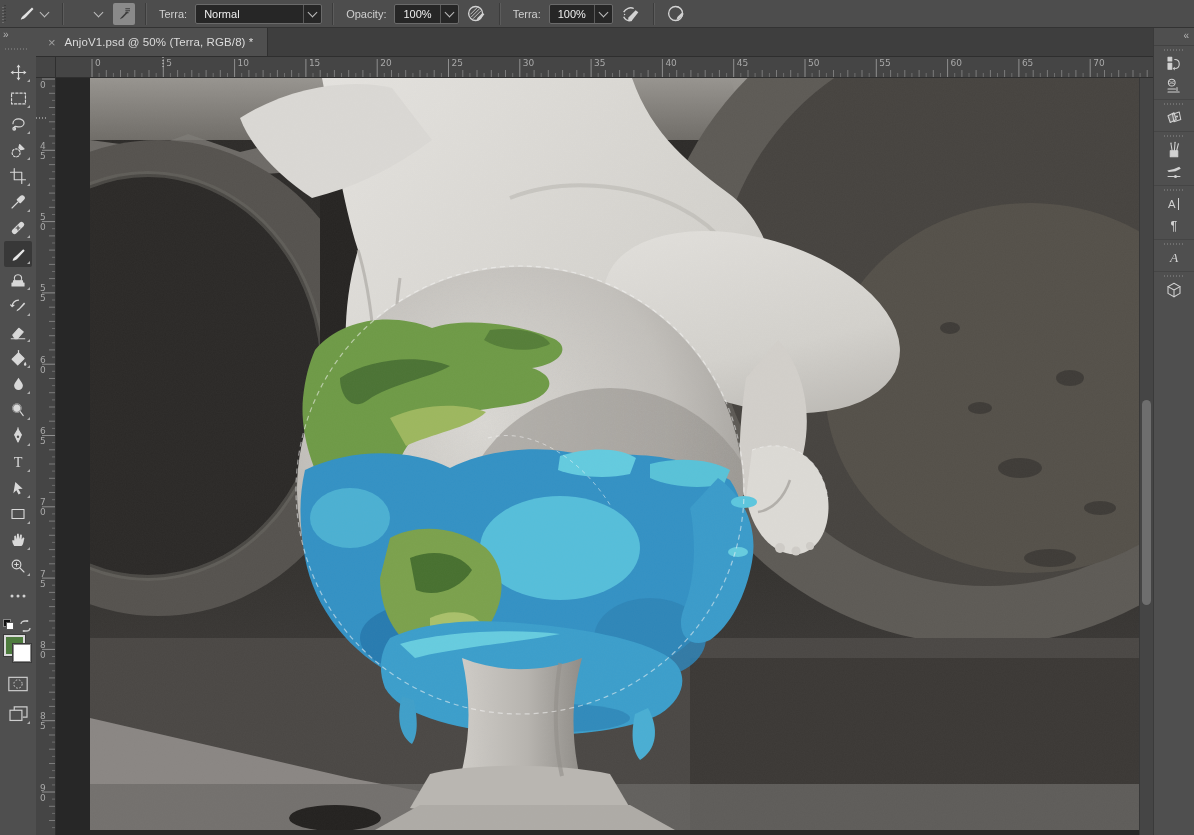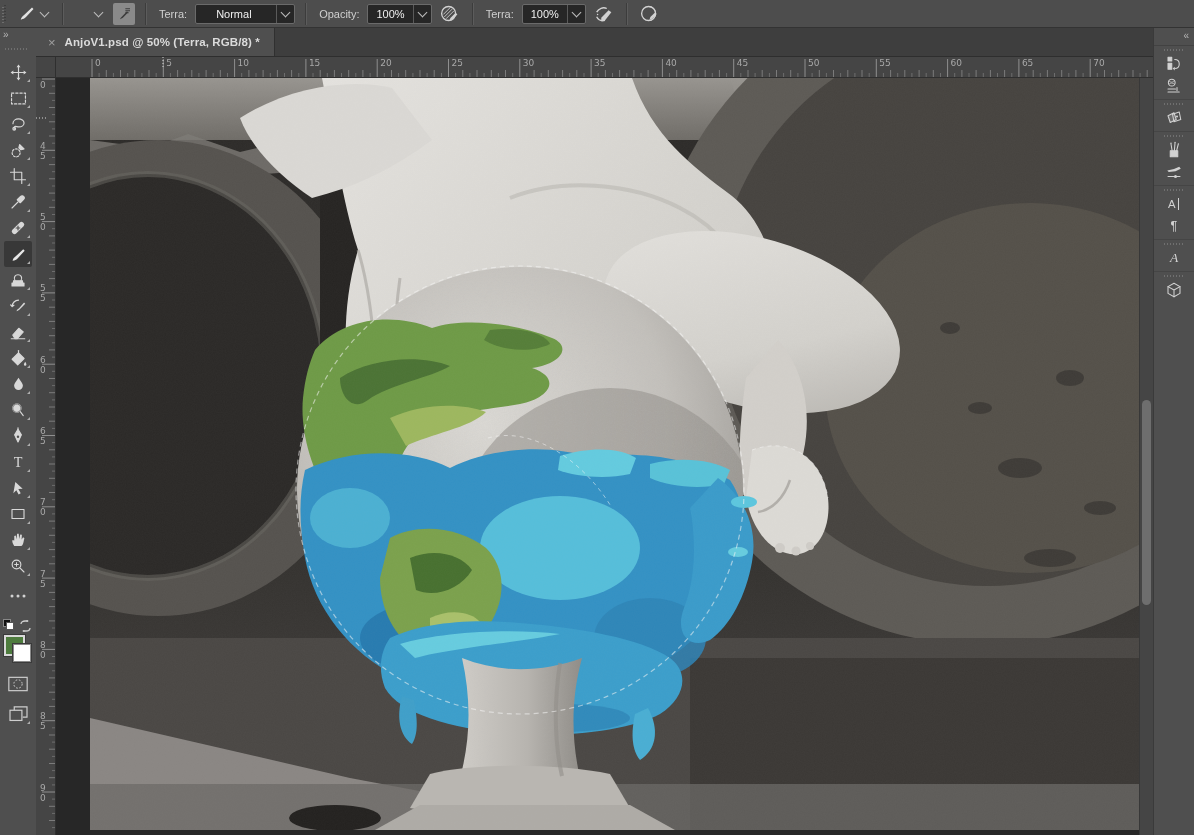--- a/index.html
+++ b/index.html
@@ -14,28 +14,28 @@
   .chev{width:6px;height:6px;border-right:1.4px solid #bdbdbd;border-bottom:1.4px solid #bdbdbd;transform:rotate(45deg);margin-top:-3px;}
   .preset{display:flex;align-items:center;gap:5px;padding:0 3px;}
   .preset .tipwrap{display:flex;flex-direction:column;align-items:center;line-height:9px;gap:40px;}
   .tip-dot{width:13px;height:13px;border-radius:50%;background:radial-gradient(circle,#e8e8e8 0%,#bdbdbd 35%,rgba(120,120,120,0) 75%);}
   .tip-size{font-size:9px;color:#cfcfcf;}
   .panel-toggle{width:22px;height:22px;background:#8a8a8a;border-radius:2px;display:flex;align-items:center;justify-content:center;margin-left:2px;}
   .field-label{color:#cfcfcf;margin:0 2px 0 2px;}
   .combo{display:flex;align-items:stretch;height:20px;background:#262626;border:1px solid #6a6a6a;border-radius:2px;box-sizing:border-box;}
   .combo .val{display:flex;align-items:center;padding:0 8px;color:#efefef;font-size:11px;}
   .combo .cbox{width:17px;display:flex;align-items:center;justify-content:center;border-left:1px solid #5a5a5a;}
-  .combo.mode{width:100px;padding-left:12px;}
+  .combo.mode{width:127px;}
   .combo.mode .val{flex:1;}
   .obar-icon{width:24px;height:24px;display:flex;align-items:center;justify-content:center;}
   
   .tab-bar{left:36px;top:28px;width:1117px;height:29px;background:#3e3e3e;border-bottom:1px solid #2e2e2e;box-sizing:border-box;display:flex;}
   .tab{height:100%;background:#4f4f4f;display:flex;align-items:center;gap:9px;padding:0 14px 0 12px;border-right:1px solid #303030;}
   .tab-close{color:#9f9f9f;font-size:13px;line-height:13px;}
-  .tab-title{color:#dbdbdb;font-size:11.5px;letter-spacing:.1px;font-weight:bold;}
+  .tab-title{color:#dbdbdb;font-size:11.5px;letter-spacing:.1px;font-weight:normal;}
   
   .toolbar-head{left:0;top:28px;width:36px;height:29px;background:#4f4f4f;}
   .dbl-chev{color:#b5b5b5;font-size:10px;letter-spacing:-1px;position:absolute;left:3px;top:1px;}
   .hgrip{height:2px;background-image:repeating-linear-gradient(90deg,#6f6f6f 0 1px,transparent 1px 3px);}
   .toolbar-head .hgrip{position:absolute;left:5px;right:9px;top:20px;}
   .toolbar{left:0;top:57px;width:36px;height:778px;background:#4f4f4f;display:flex;flex-direction:column;align-items:center;}
   .tool{width:28px;height:26px;display:flex;align-items:center;justify-content:center;position:relative;border-radius:2px;}
   .tool.selected{background:#383838;}
   .tool::after{content:"";position:absolute;right:2px;bottom:3px;border-left:3px solid transparent;border-bottom:3px solid #aeaeae;}
   .tool.noflyout::after{display:none;}

